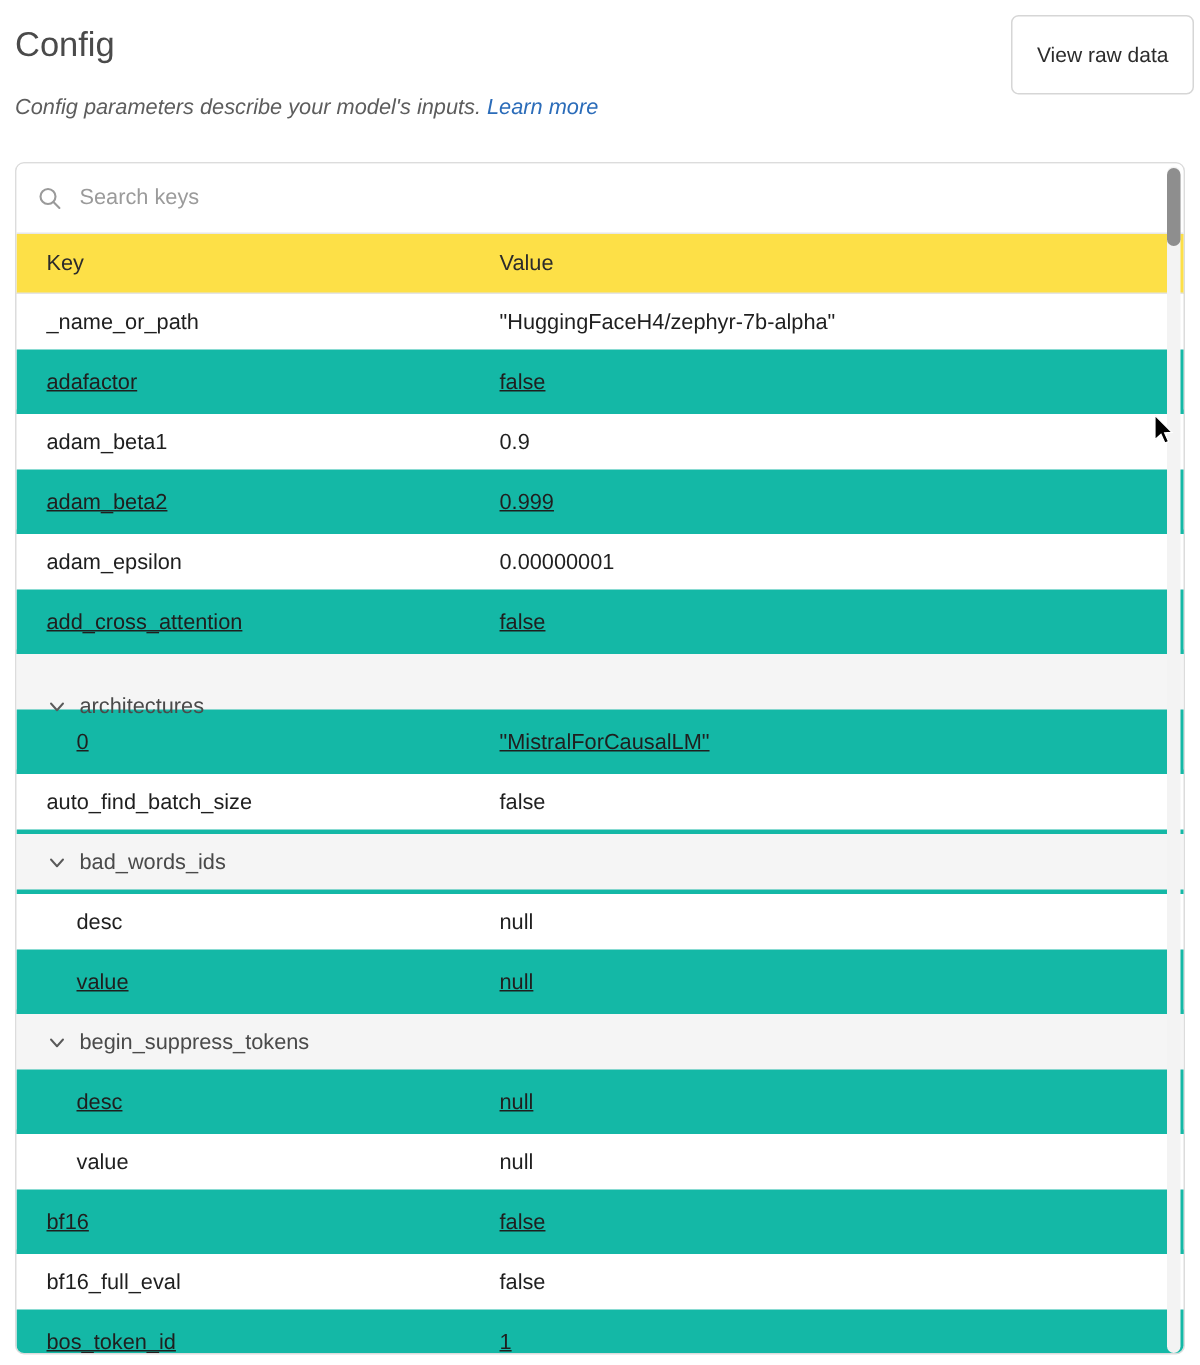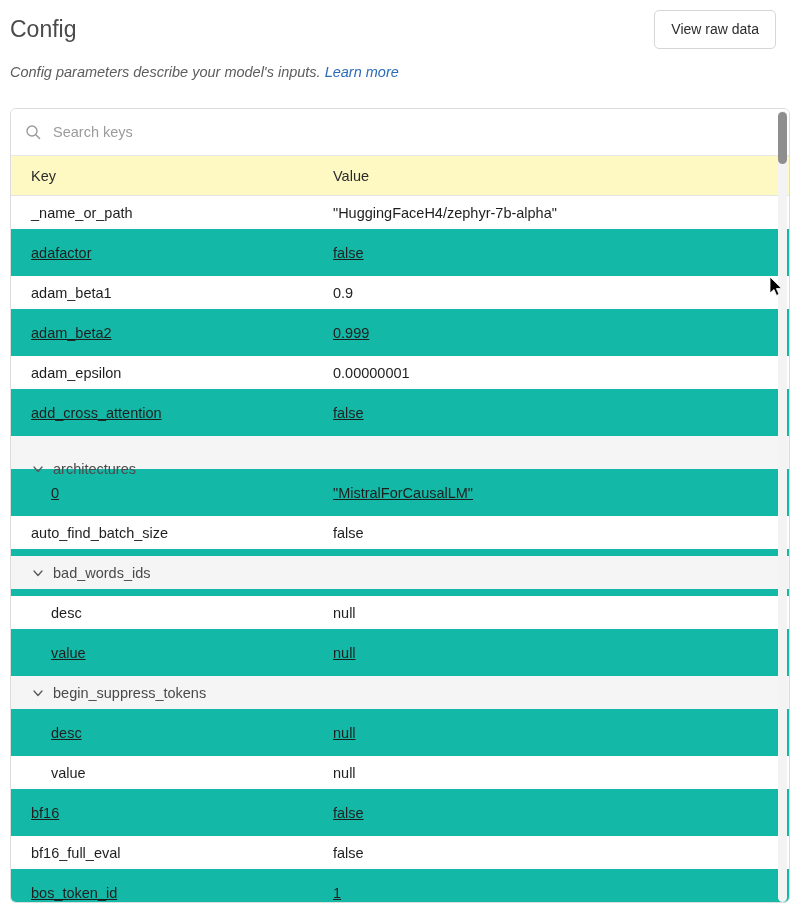--- a/index.html
+++ b/index.html
@@ -25,23 +25,23 @@
   .page-title {
     font-size: 23px;
     color: #4a4a4a;
     font-weight: 400;
     line-height: 30px;
     margin: 0;
     display: inline-block;
   }
   .raw-data-btn {
     position: absolute;
-    right: 24px;
+    right: 4px;
     top: 10px;
-    height: 39px;
+    height: 53px;
     padding: 0 16px;
     background: #ffffff;
     border: 1px solid #d6d6d6;
     border-radius: 5px;
     font-size: 14px;
     color: #2c2c2c;
     font-family: "Liberation Sans", sans-serif;
     cursor: pointer;
     line-height: 37px;
   }
@@ -119,26 +119,26 @@
   }
 
   
   .table {
     width: 780px;
   }
   .row {
     display: flex;
     align-items: center;
     height: 40px;
-    border-bottom: 7px solid #14b8a6;
+    border-bottom: 3px solid #14b8a6;
     font-size: 14.5px;
     color: #1f1f1f;
   }
   .row.head {
-    background: #fef9c3;
+    background: #fde047;
     border-bottom: 1px solid #e4e4e4;
   }
   .row.group {
     background: #f5f5f5;
   }
   .row.zebra {
     background: #14b8a6;
     text-decoration: underline;
   }
   .cell-key {

